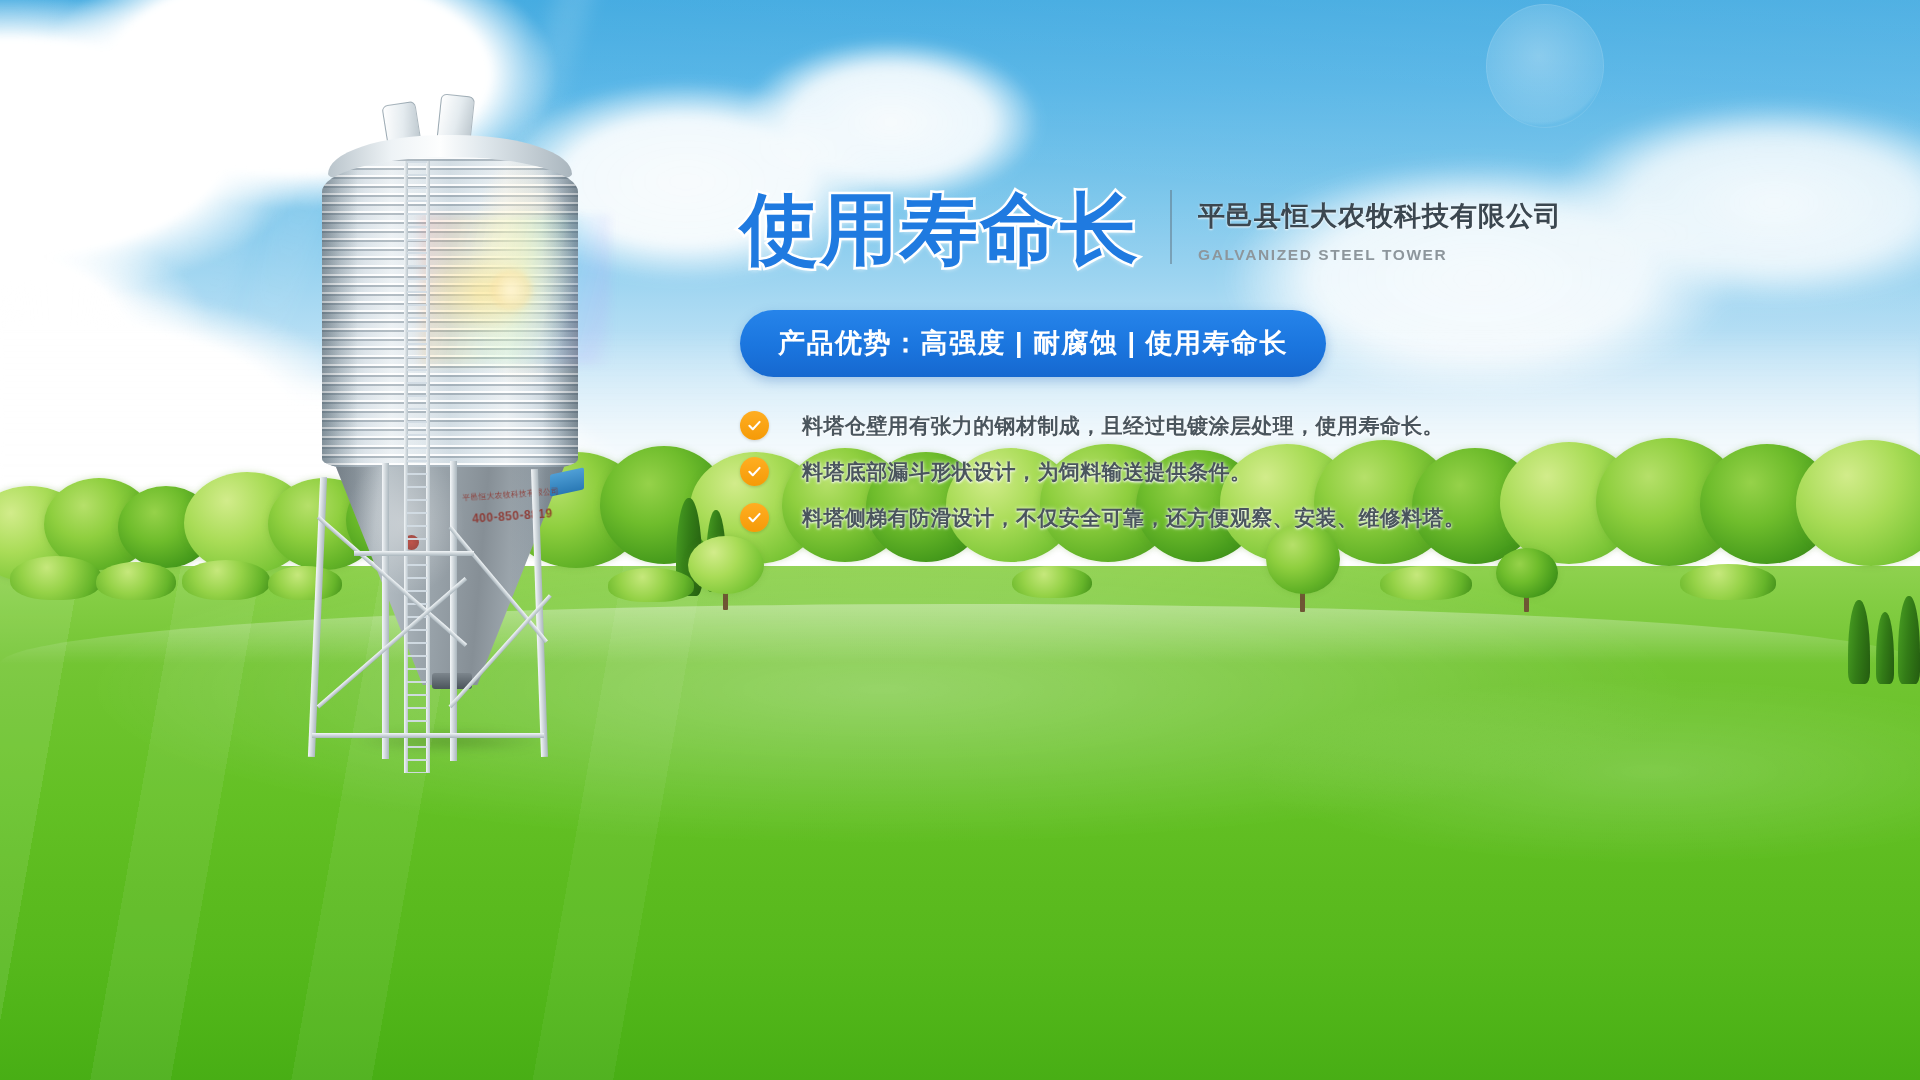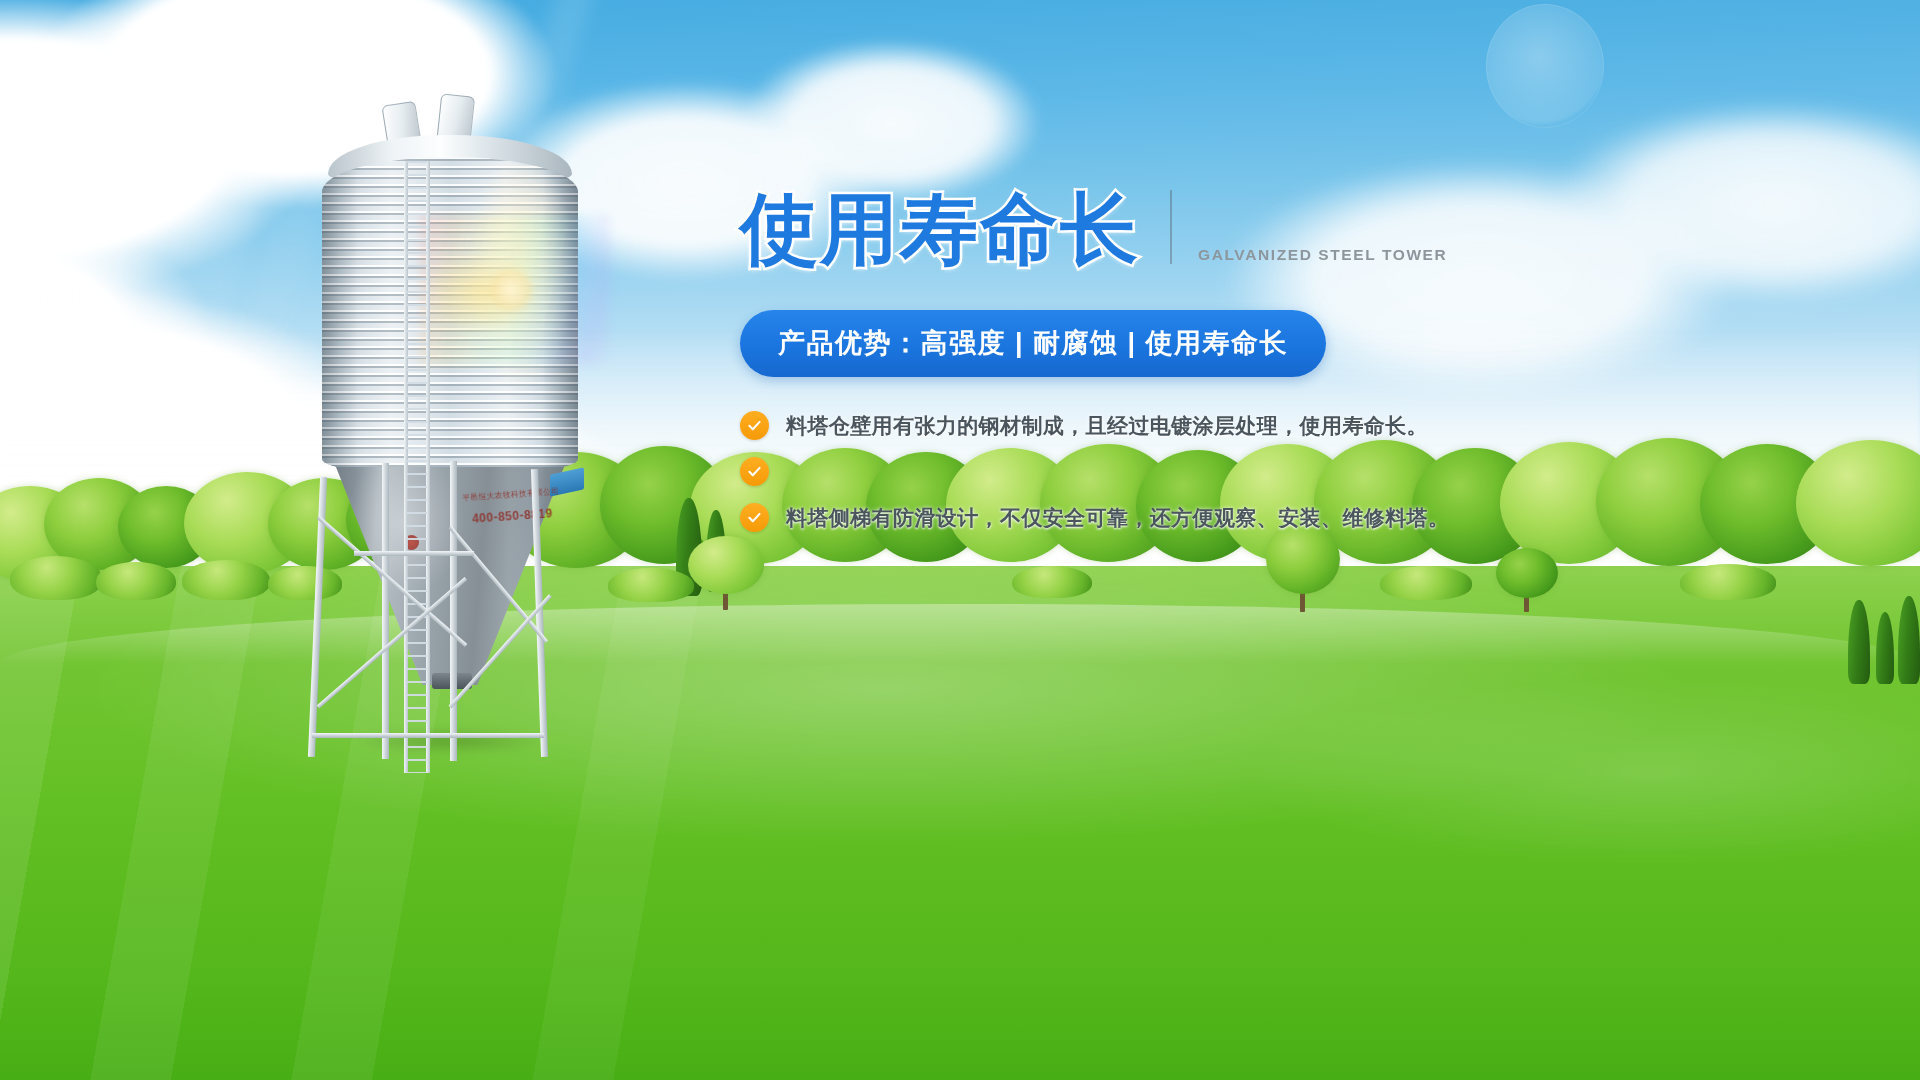--- a/index.html
+++ b/index.html
@@ -292,21 +292,21 @@
   .badge {
     display:inline-block; margin-top:42px;
     background:linear-gradient(180deg,#2684ea 0%,#1b76df 52%,#1668cf 100%);
     color:#fff; font-size:27px; font-weight:bold; letter-spacing:1.5px;
     padding:15px 38px 16px; border-radius:34px;
     box-shadow:0 4px 12px rgba(20,90,180,.28);
   }
 
   .bullets { margin-top:34px; }
   .bullet {
-    display:flex; align-items:center; gap:17px; margin-bottom:17px;
+    display:flex; align-items:center; gap:33px; margin-bottom:17px;
   }
   .tick {
     flex:0 0 auto; width:29px; height:29px; border-radius:50%;
     background:linear-gradient(180deg,#ffae22,#f59a07);
     box-shadow:0 1px 3px rgba(0,0,0,.16);
     display:flex; align-items:center; justify-content:center;
   }
   .tick svg { display:block; }
   .bullet-text {
     font-family:"Liberation Sans","DejaVu Sans",sans-serif;
@@ -431,20 +431,21 @@
       <div class="crossbar" style="left:54px; top:96px;  width:120px;"></div>
     </div>
   </div>
 
   <div class="copy">
 
     <div class="title-row">
       <div class="big-title">使用寿命长</div>
       <div class="title-divider"></div>
       <div class="title-sub">
+        <div class="company">平邑县恒大农牧科技有限公司</div>
         <div class="company-en">GALVANIZED STEEL TOWER</div>
       </div>
     </div>
 
     <div class="badge">产品优势：高强度 | 耐腐蚀 | 使用寿命长</div>
 
     <div class="bullets">
 
       <div class="bullet">
         <span class="tick">
@@ -455,20 +456,21 @@
         <span class="bullet-text">料塔仓壁用有张力的钢材制成，且经过电镀涂层处理，使用寿命长。</span>
       </div>
 
 
       <div class="bullet">
         <span class="tick">
           <svg width="17" height="17" viewBox="0 0 17 17" aria-hidden="true">
             <path d="M3.4 8.8 L6.8 12.2 L13.6 4.9" fill="none" stroke="#ffffff" stroke-width="2.1" stroke-linecap="round" stroke-linejoin="round"></path>
           </svg>
         </span>
+        <span class="bullet-text">料塔底部漏斗形状设计，为饲料输送提供条件。</span>
       </div>
 
 
       <div class="bullet">
         <span class="tick">
           <svg width="17" height="17" viewBox="0 0 17 17" aria-hidden="true">
             <path d="M3.4 8.8 L6.8 12.2 L13.6 4.9" fill="none" stroke="#ffffff" stroke-width="2.1" stroke-linecap="round" stroke-linejoin="round"></path>
           </svg>
         </span>
         <span class="bullet-text">料塔侧梯有防滑设计，不仅安全可靠，还方便观察、安装、维修料塔。</span>

